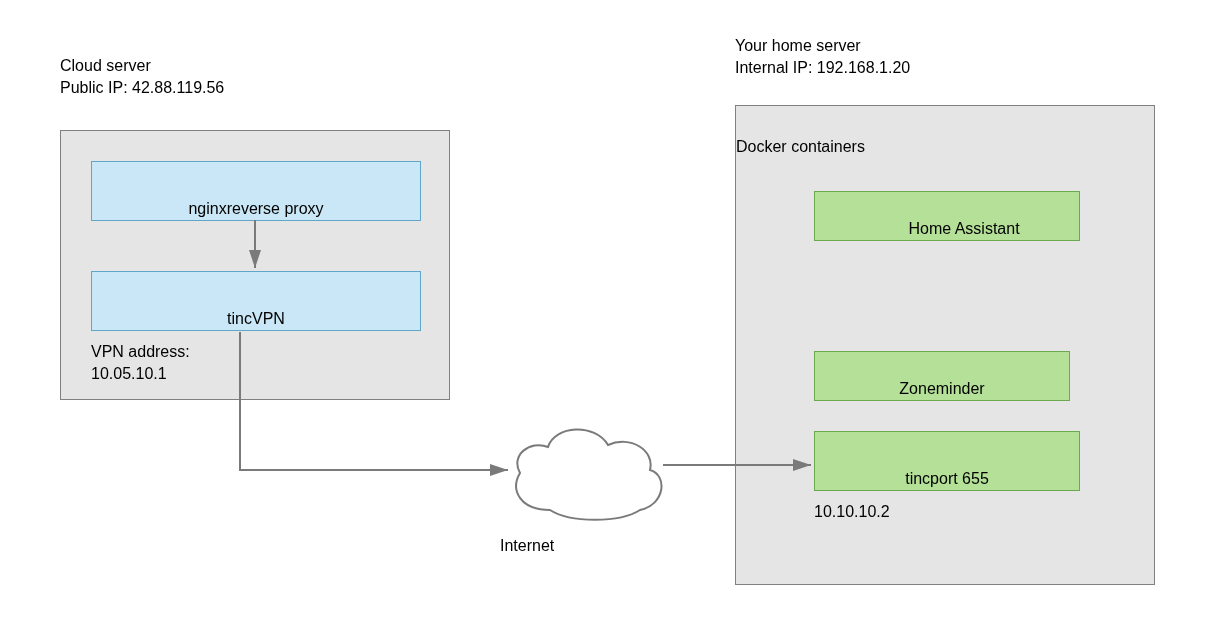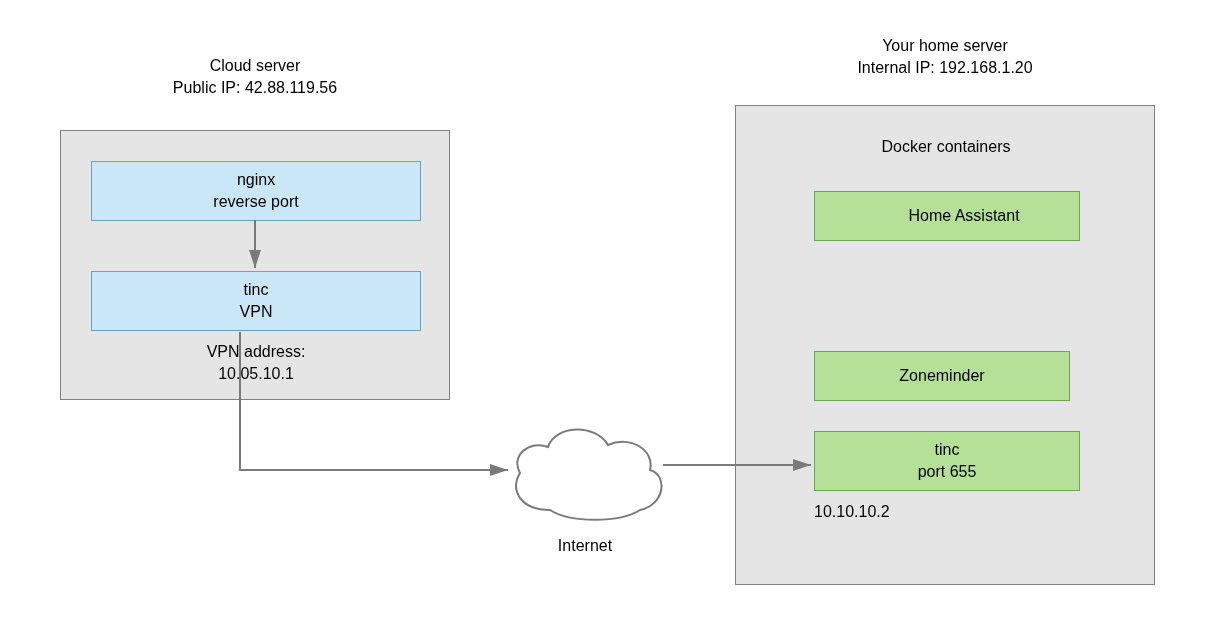--- a/index.html
+++ b/index.html
@@ -8,37 +8,36 @@
     width: 1209px;
     height: 640px;
     font-family: Arial, Helvetica, sans-serif;
     font-size: 16px;
     color: #000;
     background: #fff;
     position: relative;
   }
   .label {
     position: absolute;
-    text-align: center;
     line-height: 1.35;
   }
   .container {
     position: absolute;
     background: #e5e5e5;
     border: 1px solid #808080;
     box-sizing: border-box;
   }
   .box {
     position: absolute;
     box-sizing: border-box;
     text-align: center;
     display: flex;
-    flex-direction: column;
+    flex-direction: row;
     justify-content: center;
-    align-items: center;
+    align-items: flex-end;
     line-height: 1.35;
   }
   .blue {
     background: #c9e7f6;
     border: 1px solid #5fa6c9;
   }
   .green {
     background: #b4e197;
     border: 1px solid #6ba84f;
   }
@@ -59,21 +58,21 @@
 
 <div class="label" style="left:60px; top:55px; width:390px;">
   <div>Cloud server</div>
   <div>Public IP: 42.88.119.56</div>
 </div>
 
 <div class="container" style="left:60px; top:130px; width:390px; height:270px;">
 
   <div class="box blue" style="left:30px; top:30px; width:330px; height:60px;">
     <div>nginx</div>
-    <div>reverse port</div>
+    <div>reverse proxy</div>
   </div>
 
   <div class="box blue" style="left:30px; top:140px; width:330px; height:60px;">
     <div>tinc</div>
     <div>VPN</div>
   </div>
 
   <div class="label" style="left:30px; top:210px; width:330px;">
     <div>VPN address:</div>
     <div>10.05.10.1</div>

